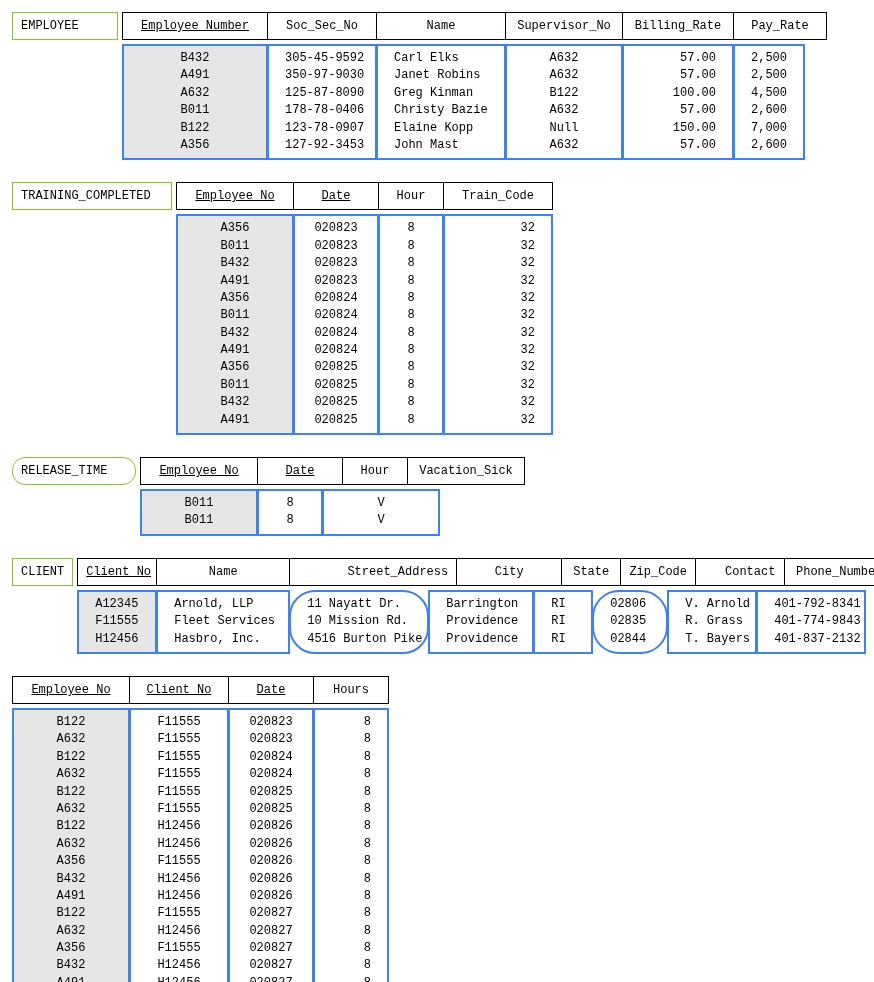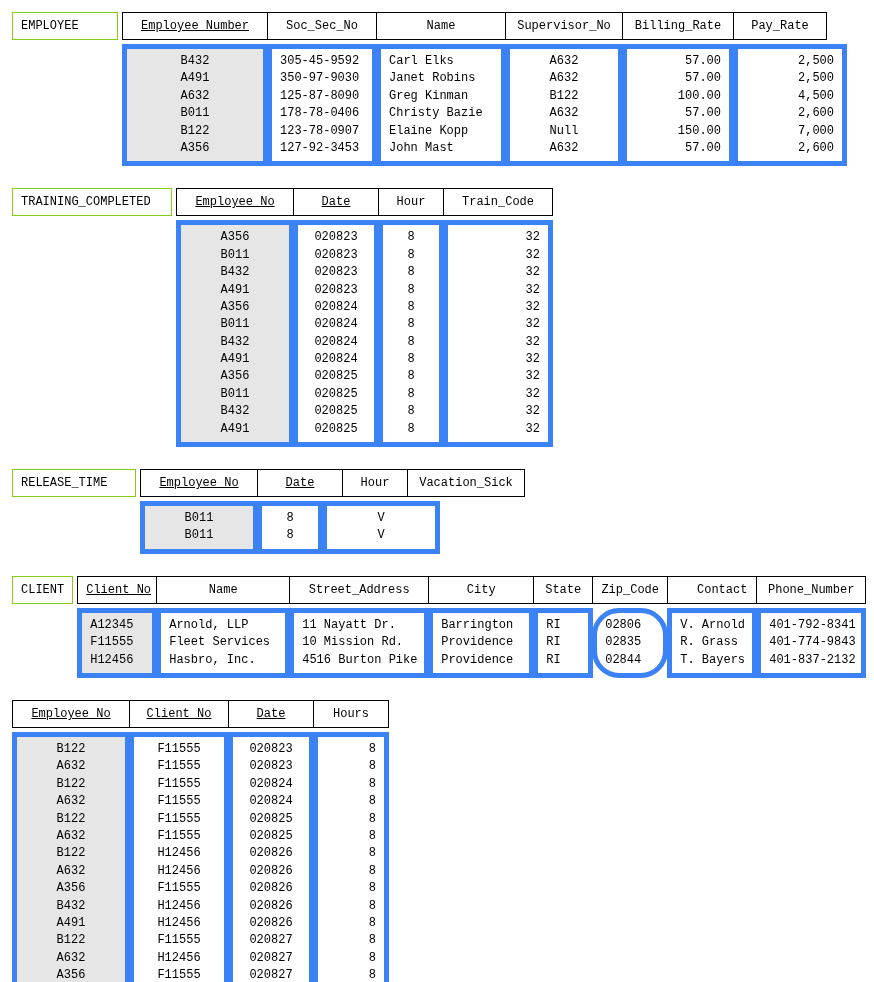--- a/index.html
+++ b/index.html
@@ -43,23 +43,23 @@
     display: inline-block;
   }
   .underline .hdr-text {
     text-decoration: underline;
   }
   .body-row {
     display: flex;
     margin-top: 4px;
   }
   .body-row .col {
-    border: 5px solid #3b82f6;
+    border: 2px solid #3b82f6;
     box-sizing: border-box;
-    padding: 4px 8px;
+    padding: 4px 16px;
   }
   .shaded {
     background: #e6e6e6;
   }
   .col div {
     line-height: 1.45;
     white-space: nowrap;
   }
   .ta-c { text-align: center; }
   .ta-l { text-align: left; }
@@ -115,21 +115,21 @@
               <div>A632</div>
             </div>
             <div class="col ta-r" style="width: 112px; margin-left: -1px;">
               <div>57.00</div>
               <div>57.00</div>
               <div>100.00</div>
               <div>57.00</div>
               <div>150.00</div>
               <div>57.00</div>
             </div>
-            <div class="col ta-r" style="width: 114px; margin-left: -1px;">
+            <div class="col ta-r" style="width: 72px; margin-left: -1px;">
               <div>2,500</div>
               <div>2,500</div>
               <div>4,500</div>
               <div>2,600</div>
               <div>7,000</div>
               <div>2,600</div>
             </div>
           </div>
         </div>
       </div>
@@ -200,21 +200,21 @@
               <div>32</div>
               <div>32</div>
               <div>32</div>
             </div>
           </div>
         </div>
       </div>
     </div>
     <div class="relation">
       <div class="rel-row">
-        <div class="label-box" style="width: 124px;">RELEASE_TIME</div>
+        <div class="label-box" style="width: 124px; border-radius: 13px;">RELEASE_TIME</div>
         <div class="stack">
           <div class="header-row">
             <div class="cell underline" style="width: 118px;"><span class="hdr-text">Employee_No</span></div>
             <div class="cell underline" style="width: 86px; margin-left: -1px;"><span class="hdr-text">Date</span></div>
             <div class="cell" style="width: 66px; margin-left: -1px;"><span class="hdr-text">Hour</span></div>
             <div class="cell" style="width: 118px; margin-left: -1px;"><span class="hdr-text">Vacation_Sick</span></div>
           </div>
           <div class="body-row">
             <div class="col ta-c shaded" style="width: 118px;">
               <div>B011</div>
@@ -232,39 +232,39 @@
         </div>
       </div>
     </div>
     <div class="relation">
       <div class="rel-row">
         <div class="label-box" style="width: 70px;">CLIENT</div>
         <div class="stack">
           <div class="header-row">
             <div class="cell underline" style="width: 80px;"><span class="hdr-text">Client_No</span></div>
             <div class="cell" style="width: 134px; margin-left: -1px;"><span class="hdr-text">Name</span></div>
-            <div class="cell" style="width: 140px; margin-left: -1px;"><span class="hdr-text">Street_Address</span></div>
+            <div class="cell" style="width: 168px; margin-left: -1px; text-align: right;"><span class="hdr-text">Street_Address</span></div>
             <div class="cell" style="width: 106px; margin-left: -1px;"><span class="hdr-text">City</span></div>
             <div class="cell" style="width: 60px; margin-left: -1px;"><span class="hdr-text">State</span></div>
             <div class="cell" style="width: 76px; margin-left: -1px;"><span class="hdr-text">Zip_Code</span></div>
             <div class="cell" style="width: 90px; margin-left: -1px; padding-left: 28px;"><span class="hdr-text">Contact</span></div>
             <div class="cell" style="width: 110px; margin-left: -1px;"><span class="hdr-text">Phone_Number</span></div>
           </div>
           <div class="body-row">
             <div class="col ta-l shaded" style="width: 80px;">
               <div>A12345</div>
               <div>F11555</div>
               <div>H12456</div>
             </div>
             <div class="col ta-l" style="width: 134px; margin-left: -1px;">
               <div>Arnold, LLP</div>
               <div>Fleet Services</div>
               <div>Hasbro, Inc.</div>
             </div>
-            <div class="col ta-l" style="width: 140px; margin-left: -1px;">
+            <div class="col ta-l" style="width: 140px; margin-left: -1px; border-radius: 26px;">
               <div>11 Nayatt Dr.</div>
               <div>10 Mission Rd.</div>
               <div>4516 Burton Pike</div>
             </div>
             <div class="col ta-l" style="width: 106px; margin-left: -1px;">
               <div>Barrington</div>
               <div>Providence</div>
               <div>Providence</div>
             </div>
             <div class="col ta-l" style="width: 60px; margin-left: -1px;">

